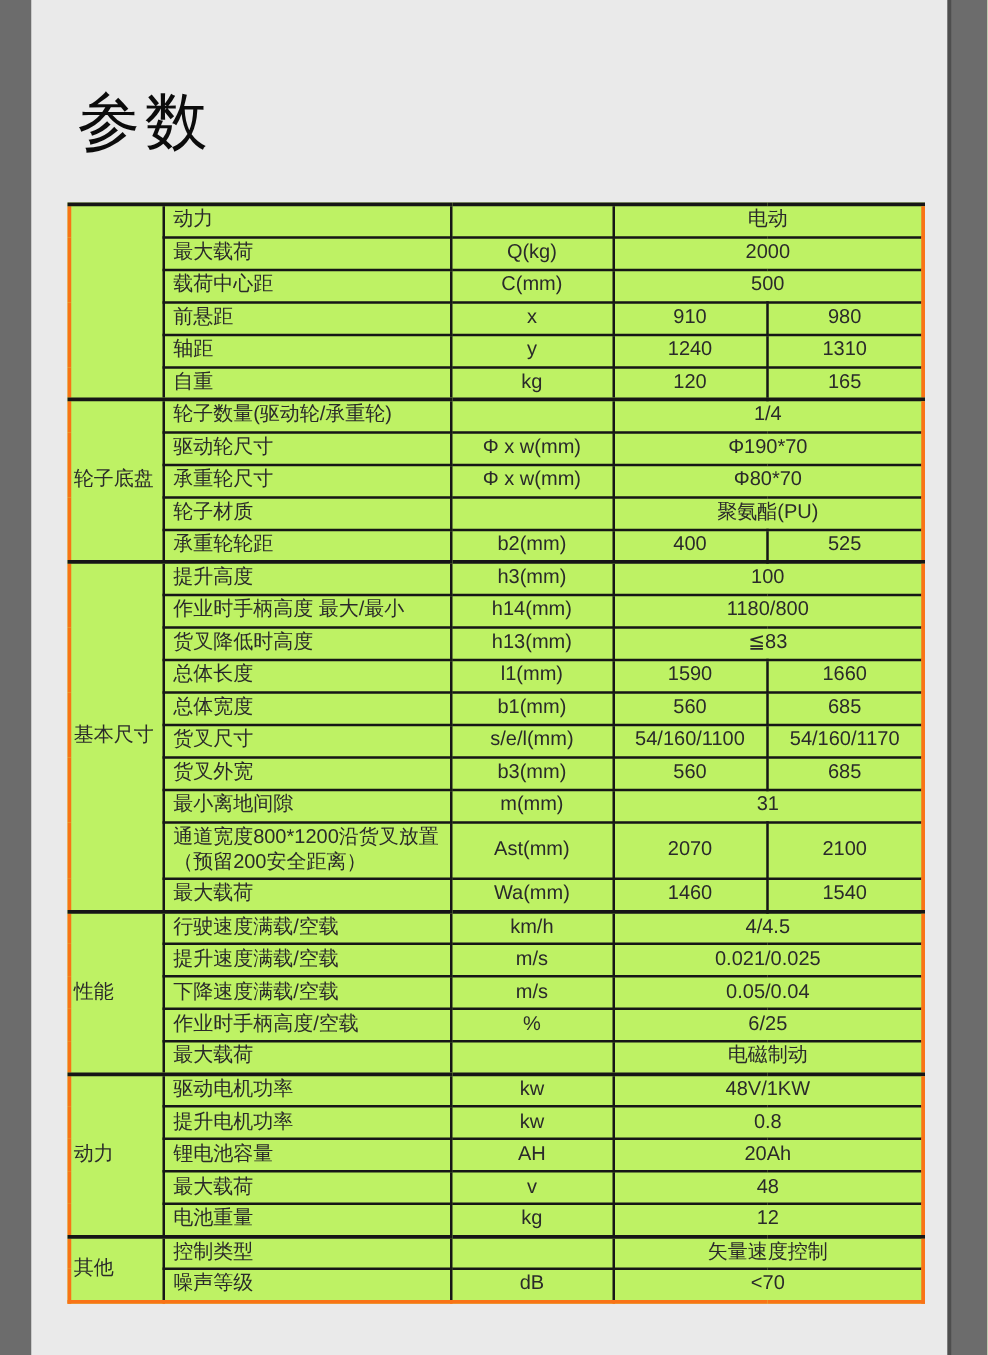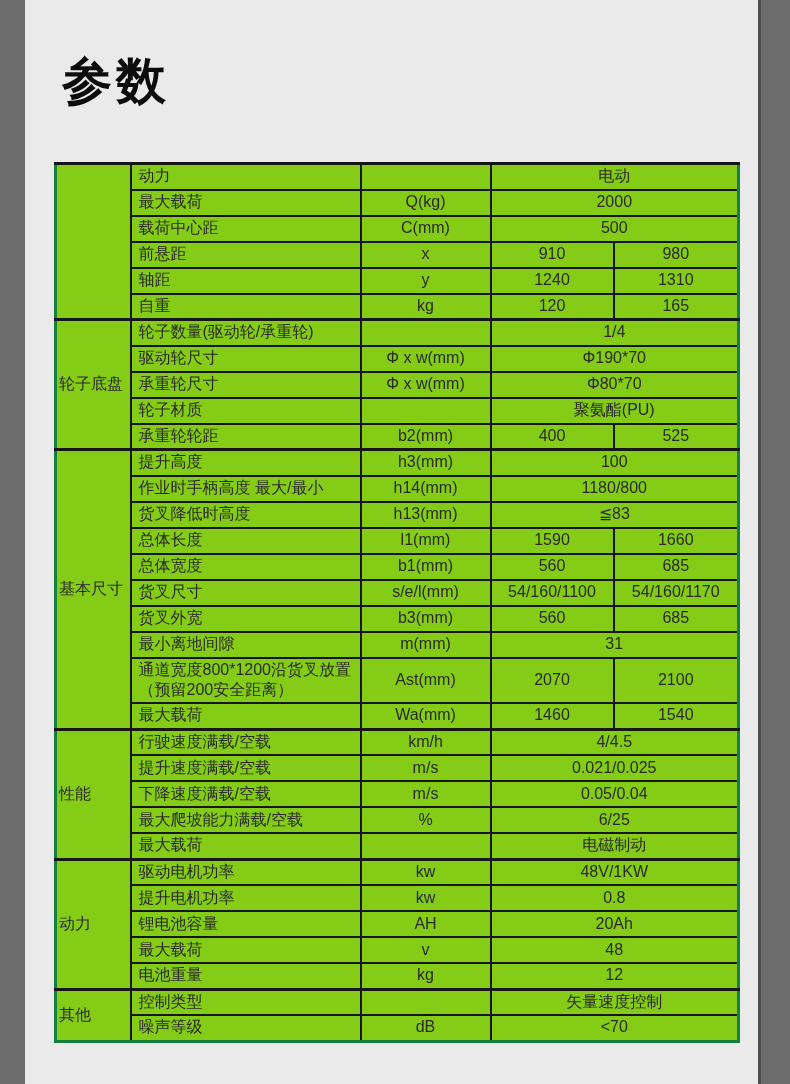--- a/index.html
+++ b/index.html
@@ -11,35 +11,35 @@
     position: relative;
   }
   .side-strip {
     position: absolute; top: 0; height: 1084px;
   }
   .side-strip.left  { left: 0;  width: 25px; background: #6c6c6c; }
   .side-strip.right { right: 0; width: 32px; background: #6c6c6c; border-left: 3px solid #4e4e4e; }
 
   .page-title {
     position: absolute;
-    left: 62px; top: 48px;
+    left: 62px; top: 64px;
     font-size: 50px;
-    font-weight: 700;
+    font-weight: 400;
     letter-spacing: 4px;
     color: #0c0c0c;
   }
 
   table.spec {
     position: absolute;
     left: 54px; top: 162px;
     width: 683px;
     border-collapse: collapse;
     table-layout: fixed;
-    background: #84cc16;
-    border: 3px solid #15803d;
+    background: #bef264;
+    border: 3px solid #f97316;
   }
   table.spec td {
     border: 2px solid #161616;
     height: 26px;
     font-size: 16px;
     color: #2a2a2a;
     line-height: 1.3;
     vertical-align: middle;
     overflow: hidden;
   }
@@ -204,21 +204,21 @@
         <td class="name-cell">提升速度满载/空载</td>
         <td class="sym-cell">m/s</td>
         <td class="val-cell" colspan="2">0.021/0.025</td>
       </tr>
       <tr>
         <td class="name-cell">下降速度满载/空载</td>
         <td class="sym-cell">m/s</td>
         <td class="val-cell" colspan="2">0.05/0.04</td>
       </tr>
       <tr>
-        <td class="name-cell">最大爬坡能力满载/空载</td>
+        <td class="name-cell">作业时手柄高度/空载</td>
         <td class="sym-cell">%</td>
         <td class="val-cell" colspan="2">6/25</td>
       </tr>
       <tr>
         <td class="name-cell">最大载荷</td>
         <td class="sym-cell"></td>
         <td class="val-cell" colspan="2">电磁制动</td>
       </tr>
       <tr class="g-top">
         <td class="group-cell" rowspan="5">动力</td>

